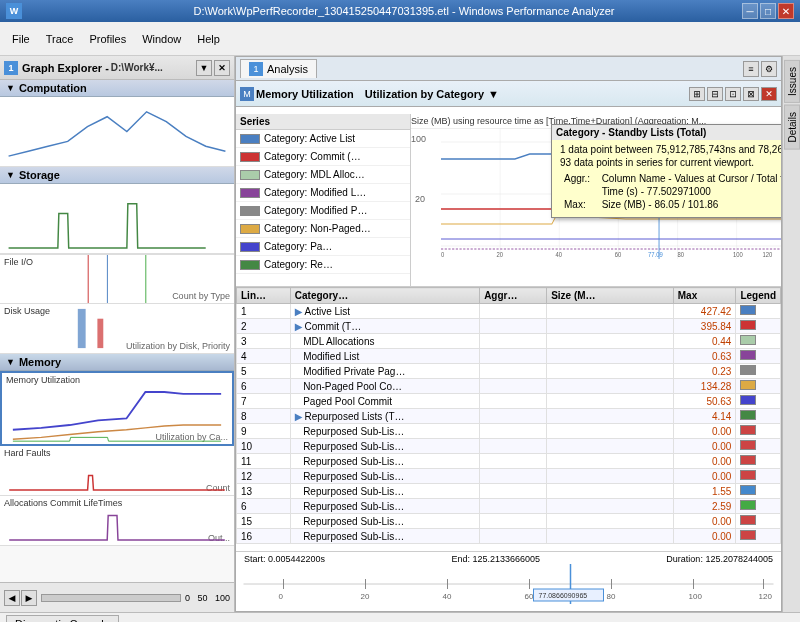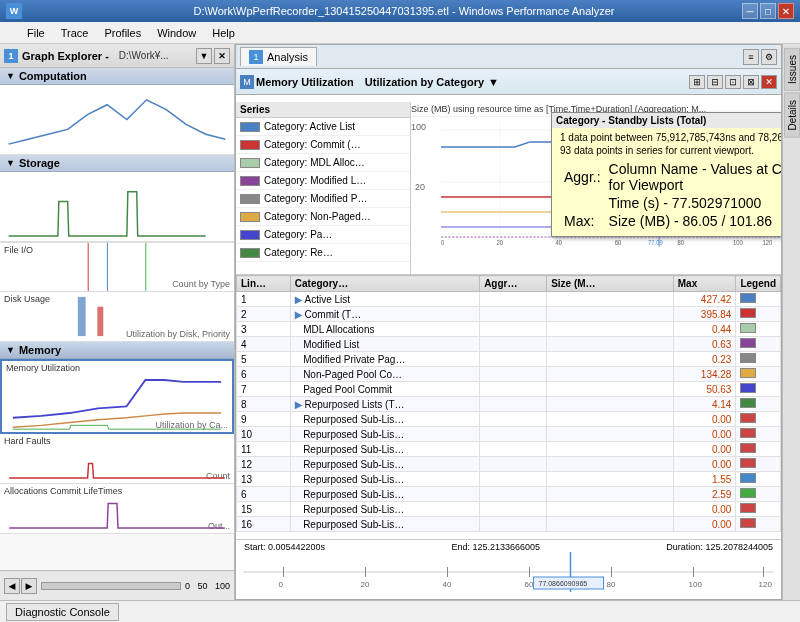--- a/index.html
+++ b/index.html
@@ -26,24 +26,24 @@
       font-size: 10px;
       display: flex; align-items: center; justify-content: center;
       cursor: pointer;
     }
     .title-btn.close { background: #c0392b; }
 
     
     .menu-bar {
       background: #f0f0f0;
       border-bottom: 1px solid #ccc;
-      height: 22px;
-      display: flex;
-      align-items: center;
-      padding: 0 19px;
+      height: 34px;
+      display: flex;
+      align-items: center;
+      padding: 0 4px;
     }
     .menu-item {
       padding: 2px 8px;
       cursor: pointer;
       font-size: 11px;
     }
 
     
     .main-layout {
       display: flex;
@@ -316,21 +316,21 @@
     .tooltip-row {
       margin: 2px 0;
     }
     .tooltip-table {
       margin-top: 4px;
       border-collapse: collapse;
       width: 100%;
     }
     .tooltip-table td {
       padding: 1px 4px;
-      font-size: 14px;
+      font-size: 10px;
     }
 
     .right-main { display: flex; flex: 1; overflow: hidden; }
 
     .content-area {
       flex: 1;
       display: flex;
       flex-direction: column;
       overflow: hidden;
     }
@@ -375,21 +375,21 @@
   <div class="menu-item">Help</div>
 </div>
 
 <div class="main-layout">
 
   <div class="left-panel">
 
     <div class="graph-explorer-header">
       <div class="ge-icon">1</div>
       <span>Graph Explorer -</span>
-      <span style="font-size:10px; font-weight:normal; margin-left:10px; color:#333;"> D:\Work¥...</span>
+      <span style="font-size:10px; font-weight:bold; margin-left:2px; color:#333;"> D:\Work¥...</span>
       <div class="ge-controls">
         <div class="ge-btn">▼</div>
         <div class="ge-btn">✕</div>
       </div>
     </div>
 
     <div class="left-scroll">
 
       <div class="section-header">
         <span class="section-arrow">▼</span>

